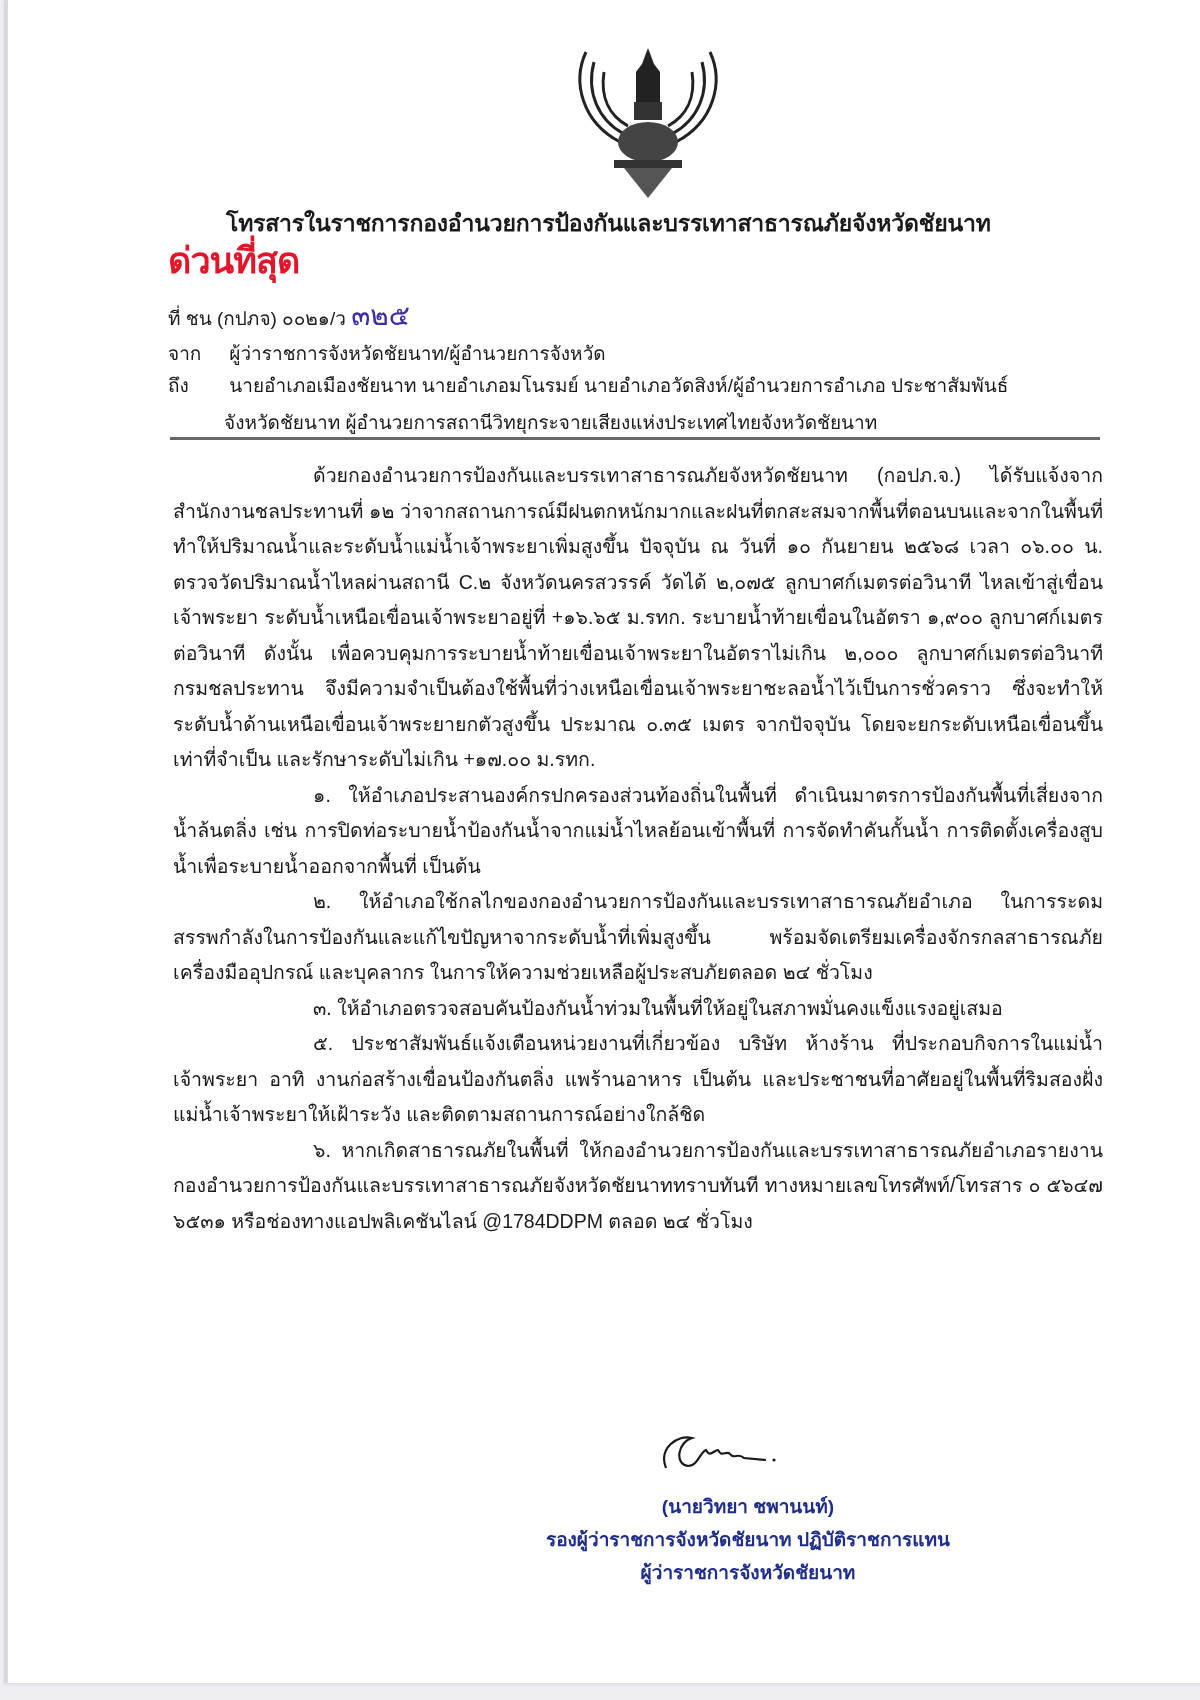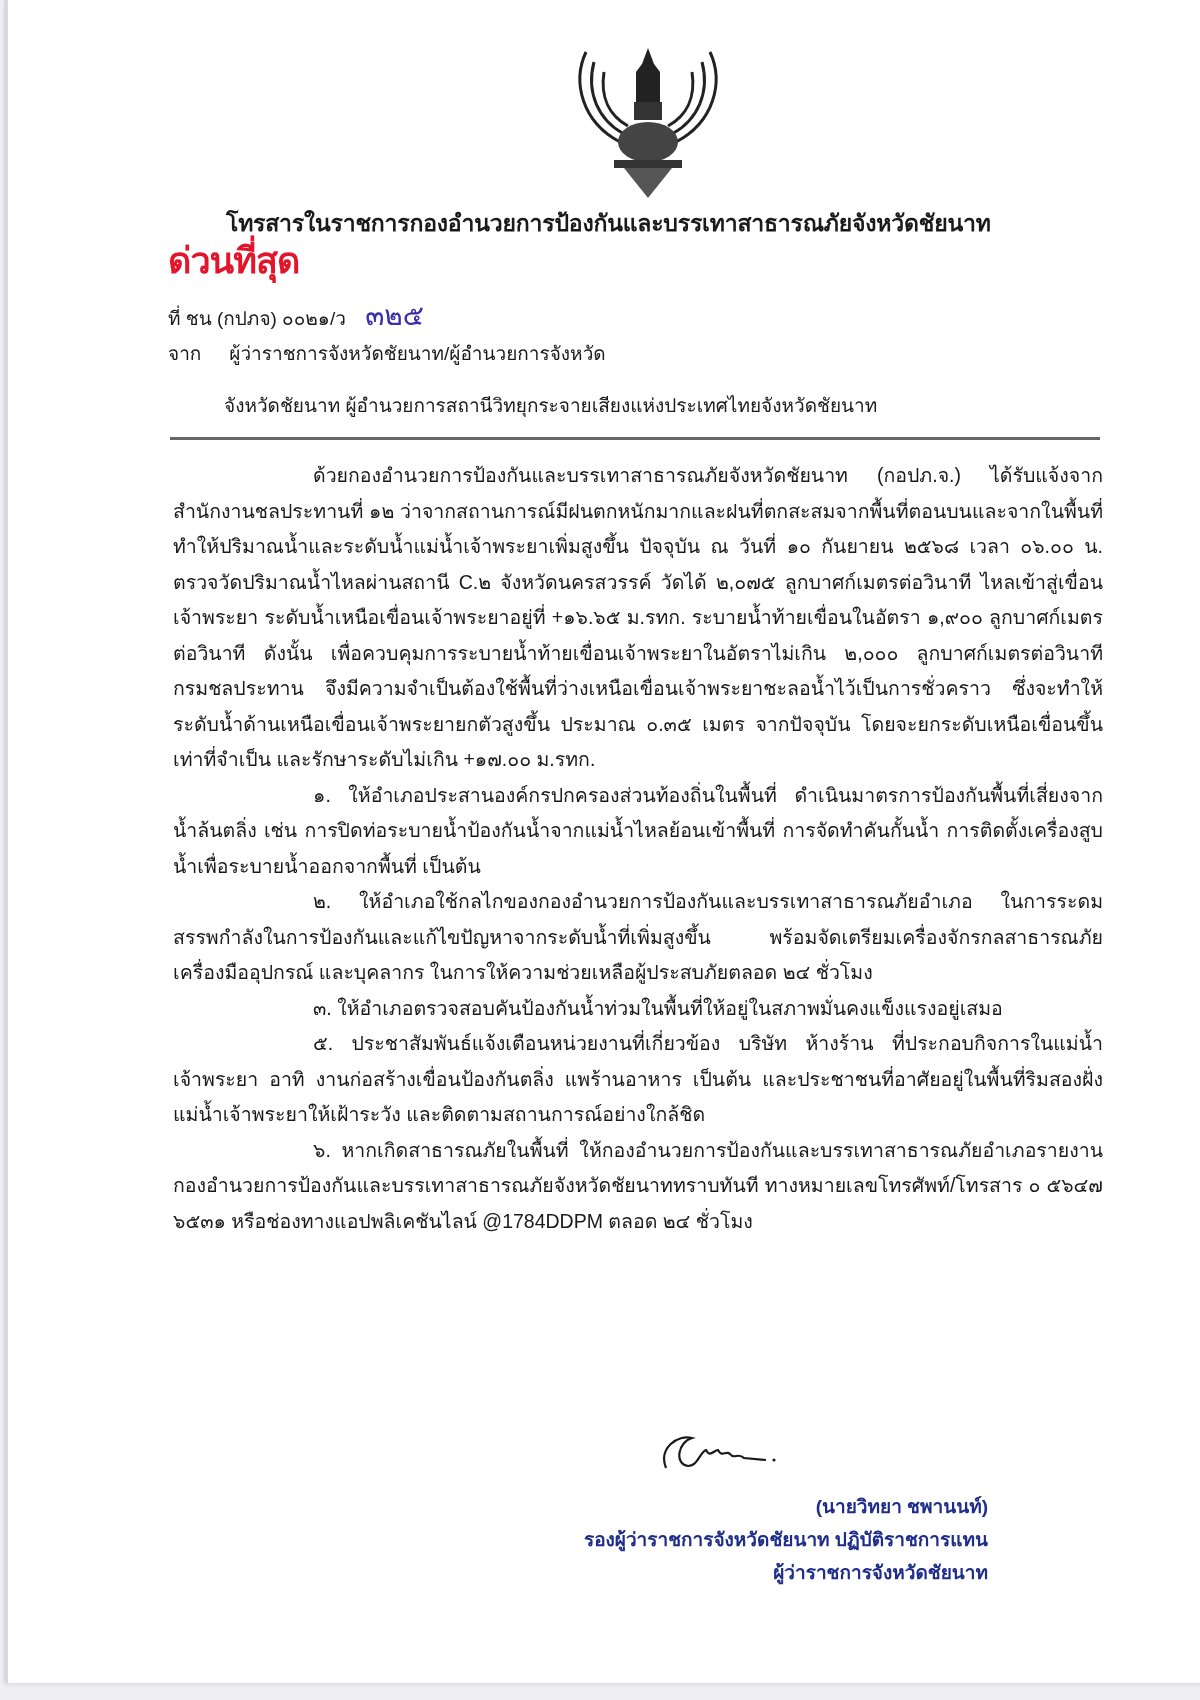--- a/index.html
+++ b/index.html
@@ -45,21 +45,21 @@
   }
   .body-text p { margin: 0; }
   .indent { text-indent: 140px; }
   .signature {
     position: absolute; left: 640px; top: 1428px; width: 130px; height: 50px;
   }
   .sig-block {
     position: absolute; left: 500px; top: 1490px; width: 480px; text-align: center;
     font-family: "Liberation Sans", sans-serif; font-size: 19px; line-height: 33px;
   }
-  .blue { color: #1e2c8a; font-weight: bold; text-align: right; }
+  .blue { color: #1e2c8a; font-weight: bold; }
   .plain { color: #222; }
 </style>
 </head>
 <body>
 
 <div class="page">
 
   <svg class="garuda" viewBox="0 0 168 160">
     <g fill="none" stroke="#222" stroke-width="3">
       <path d="M22 10 C 8 40, 18 80, 56 100"></path>
@@ -74,28 +74,32 @@
     <ellipse cx="84" cy="100" rx="30" ry="20" fill="#444"></ellipse>
     <rect x="50" y="118" width="68" height="8" fill="#333"></rect>
     <path d="M60 126 L 84 156 L 108 126 Z" fill="#555"></path>
   </svg>
 
   <div class="title-fax">โทรสารในราชการกองอำนวยการป้องกันและบรรเทาสาธารณภัยจังหวัดชัยนาท</div>
   <div class="urgent">ด่วนที่สุด</div>
 
   <div class="line" style="left:160px; top:293px;">
     <span>ที่ ชน (กปภจ) ๐๐๒๑/ว</span>
-    <span class="hand" style="margin-left:14px;font-family:Liberation Serif, serif;">๓๒๕</span>
+    <span class="hand" style="font-family:Liberation Serif, serif;">๓๒๕</span>
   </div>
 
   <div class="line" style="left:160px; top:338px;">
     <span style="display:inline-block; width:56px;">จาก</span>
     <span>ผู้ว่าราชการจังหวัดชัยนาท/ผู้อำนวยการจังหวัด</span>
   </div>
-  <div class="line" style="left:216px; top:390px;">
+  <div class="line" style="left:160px; top:370px;">
+    <span style="display:inline-block; width:56px;">ถึง</span>
+    <span>นายอำเภอเมืองชัยนาท นายอำเภอมโนรมย์ นายอำเภอวัดสิงห์/ผู้อำนวยการอำเภอ ประชาสัมพันธ์</span>
+  </div>
+  <div class="line" style="left:216px; top:407px;">
     <span>จังหวัดชัยนาท ผู้อำนวยการสถานีวิทยุกระจายเสียงแห่งประเทศไทยจังหวัดชัยนาท</span>
   </div>
 
   <div class="rule"></div>
 
   <div class="body-text">
     <p class="indent">ด้วยกองอำนวยการป้องกันและบรรเทาสาธารณภัยจังหวัดชัยนาท (กอปภ.จ.) ได้รับแจ้งจากสำนักงานชลประทานที่ ๑๒ ว่าจากสถานการณ์มีฝนตกหนักมากและฝนที่ตกสะสมจากพื้นที่ตอนบนและจากในพื้นที่ ทำให้ปริมาณน้ำและระดับน้ำแม่น้ำเจ้าพระยาเพิ่มสูงขึ้น ปัจจุบัน ณ วันที่ ๑๐ กันยายน ๒๕๖๘ เวลา ๐๖.๐๐ น. ตรวจวัดปริมาณน้ำไหลผ่านสถานี C.๒ จังหวัดนครสวรรค์ วัดได้ ๒,๐๗๕ ลูกบาศก์เมตรต่อวินาที ไหลเข้าสู่เขื่อนเจ้าพระยา ระดับน้ำเหนือเขื่อนเจ้าพระยาอยู่ที่ +๑๖.๖๕ ม.รทก. ระบายน้ำท้ายเขื่อนในอัตรา ๑,๙๐๐ ลูกบาศก์เมตรต่อวินาที ดังนั้น เพื่อควบคุมการระบายน้ำท้ายเขื่อนเจ้าพระยาในอัตราไม่เกิน ๒,๐๐๐ ลูกบาศก์เมตรต่อวินาที กรมชลประทาน จึงมีความจำเป็นต้องใช้พื้นที่ว่างเหนือเขื่อนเจ้าพระยาชะลอน้ำไว้เป็นการชั่วคราว ซึ่งจะทำให้ระดับน้ำด้านเหนือเขื่อนเจ้าพระยายกตัวสูงขึ้น ประมาณ ๐.๓๕ เมตร จากปัจจุบัน โดยจะยกระดับเหนือเขื่อนขึ้นเท่าที่จำเป็น และรักษาระดับไม่เกิน +๑๗.๐๐ ม.รทก.</p>
     <p class="indent">๑. ให้อำเภอประสานองค์กรปกครองส่วนท้องถิ่นในพื้นที่ ดำเนินมาตรการป้องกันพื้นที่เสี่ยงจากน้ำล้นตลิ่ง เช่น การปิดท่อระบายน้ำป้องกันน้ำจากแม่น้ำไหลย้อนเข้าพื้นที่ การจัดทำคันกั้นน้ำ การติดตั้งเครื่องสูบน้ำเพื่อระบายน้ำออกจากพื้นที่ เป็นต้น</p>
     <p class="indent">๒. ให้อำเภอใช้กลไกของกองอำนวยการป้องกันและบรรเทาสาธารณภัยอำเภอ ในการระดมสรรพกำลังในการป้องกันและแก้ไขปัญหาจากระดับน้ำที่เพิ่มสูงขึ้น พร้อมจัดเตรียมเครื่องจักรกลสาธารณภัย เครื่องมืออุปกรณ์ และบุคลากร ในการให้ความช่วยเหลือผู้ประสบภัยตลอด ๒๔ ชั่วโมง</p>
     <p class="indent">๓. ให้อำเภอตรวจสอบคันป้องกันน้ำท่วมในพื้นที่ให้อยู่ในสภาพมั่นคงแข็งแรงอยู่เสมอ</p>

